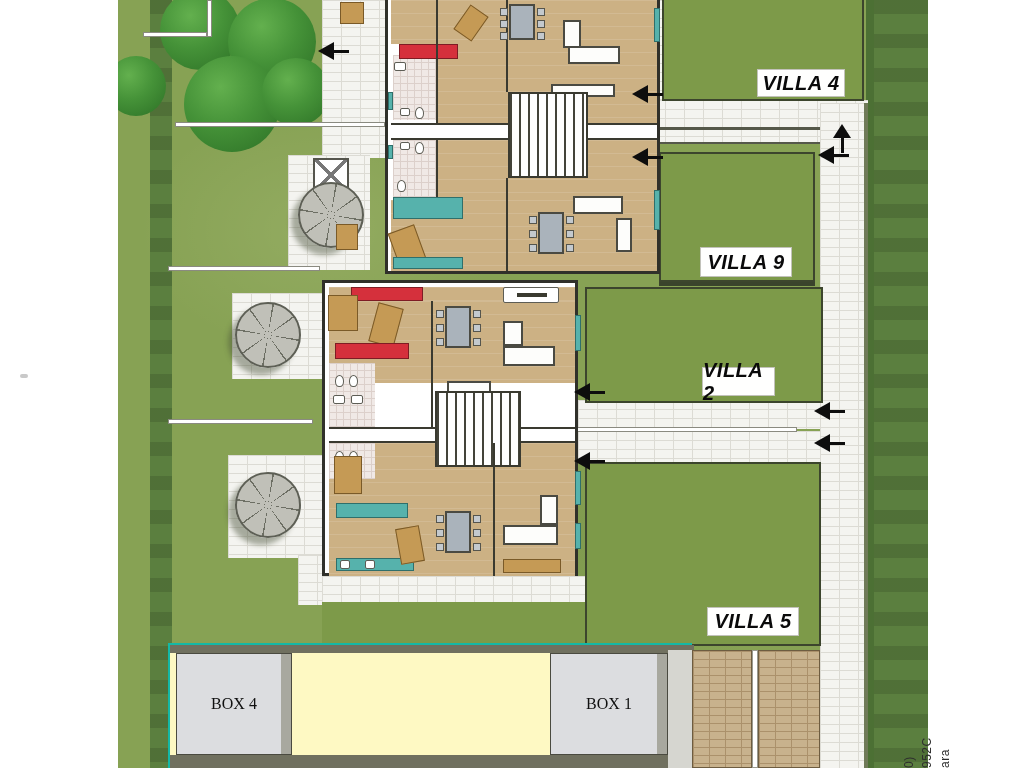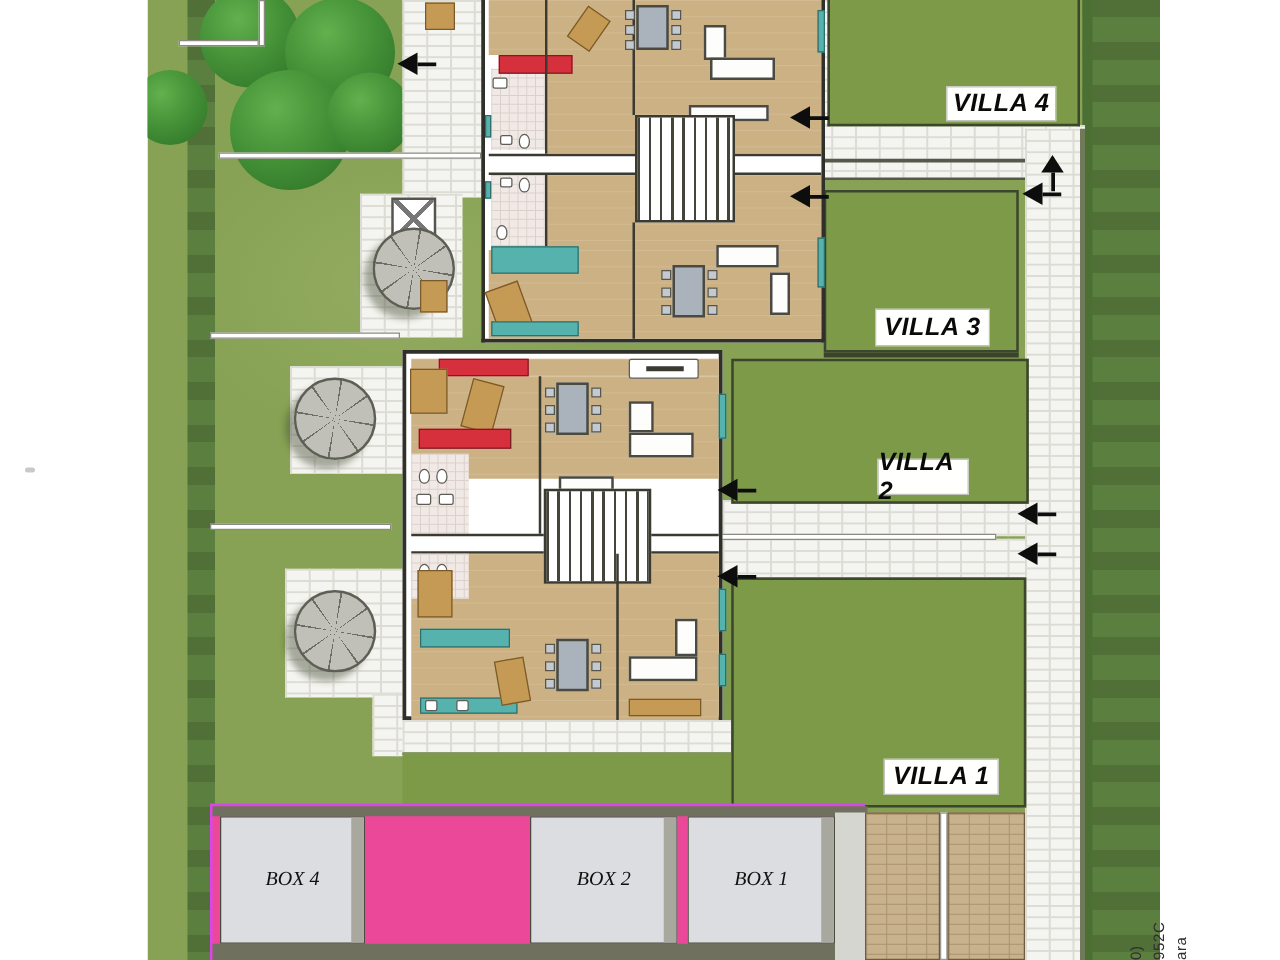--- a/index.html
+++ b/index.html
@@ -50,21 +50,21 @@
   .gA{position:absolute;width:34px;height:18px;}
   .gA .tri{position:absolute;left:0;top:0;width:0;height:0;border-top:9px solid transparent;border-bottom:9px solid transparent;border-right:16px solid #0d0d0d;}
   .gA .tail{position:absolute;left:16px;top:8px;width:15px;height:2.5px;background:#0d0d0d;}
   .gA.up{width:18px;height:32px;}
   .gA.up .tri{border:none;border-left:9px solid transparent;border-right:9px solid transparent;border-bottom:14px solid #0d0d0d;}
   .gA.up .tail{left:8px;top:14px;width:2.5px;height:15px;}
   
   .vlabel{position:absolute;background:#fffffe;border:1px solid #c2c2ba;color:#0a0a0a;
     font-style:italic;font-weight:700;font-size:20px;letter-spacing:.5px;
     display:flex;align-items:center;justify-content:center;box-sizing:border-box;}
-  .gbase{position:absolute;background:#ec4899;border:2px solid #d946ef;box-sizing:border-box;font-style:italic;}
+  .gbase{position:absolute;background:#fef9c3;border:2px solid #14b8a6;box-sizing:border-box;}
   .gband{position:absolute;background:#70705f;}
   .gbox{position:absolute;background:#dcdde0;border:1px solid #4a4a40;box-sizing:border-box;
     display:flex;align-items:center;justify-content:center;}
   .gshade{position:absolute;right:0;top:0;width:10px;height:100%;background:#a8a89f;}
   .blabel{font-family:"Liberation Serif",serif;font-size:16px;color:#101010;position:relative;}
   .wm{position:absolute;transform:rotate(-90deg);transform-origin:bottom left;white-space:nowrap;
     font-size:12px;color:#2e2e2e;letter-spacing:.5px;}
 </style>
 </head>
 <body>
@@ -251,35 +251,31 @@
     <div class="gA" style="left:696px;top:434px;">
         <div class="tri"></div>
         <div class="tail"></div>
       </div>
     <div class="gA" style="left:200px;top:42px;">
         <div class="tri"></div>
         <div class="tail"></div>
       </div>
 
     <div class="vlabel" style="left:639px;top:69px;width:88px;height:28px;">VILLA 4</div>
-    <div class="vlabel" style="left:582px;top:247px;width:92px;height:30px;">VILLA 3</div>
+    <div class="vlabel" style="left:582px;top:247px;width:92px;height:30px;">VILLA 9</div>
     <div class="vlabel" style="left:584px;top:367px;width:73px;height:29px;">VILLA 2</div>
-    <div class="vlabel" style="left:589px;top:607px;width:92px;height:29px;">VILLA 1</div>
+    <div class="vlabel" style="left:589px;top:607px;width:92px;height:29px;">VILLA 5</div>
 
     <div class="gbase" style="left:50px;top:643px;width:524px;height:125px;">
       <div class="gband" style="left:0;top:0;width:524px;height:8px;"></div>
       <div class="gband" style="left:0;top:110px;width:524px;height:15px;"></div>
       <div class="gbox" style="left:6px;top:8px;width:116px;height:102px;">
         <div class="gshade"></div>
         <span class="blabel">BOX 4</span>
       </div>
-      <div class="gbox" style="left:254px;top:8px;width:118px;height:102px;">
-        <div class="gshade"></div>
-        <span class="blabel">BOX 2</span>
-      </div>
       <div class="gbox" style="left:380px;top:8px;width:118px;height:102px;">
         <div class="gshade"></div>
         <span class="blabel">BOX 1</span>
       </div>
     </div>
 
     <div class="abs" style="left:550px;top:650px;width:24px;height:118px;background:#d6d6d0;"></div>
     <div class="abs brick-tan" style="left:574px;top:650px;width:60px;height:118px;"></div>
     <div class="abs" style="left:634px;top:650px;width:6px;height:118px;background:#fff;border:1px solid #9a9a90;box-sizing:border-box;"></div>
     <div class="abs brick-tan" style="left:640px;top:650px;width:62px;height:118px;"></div>

